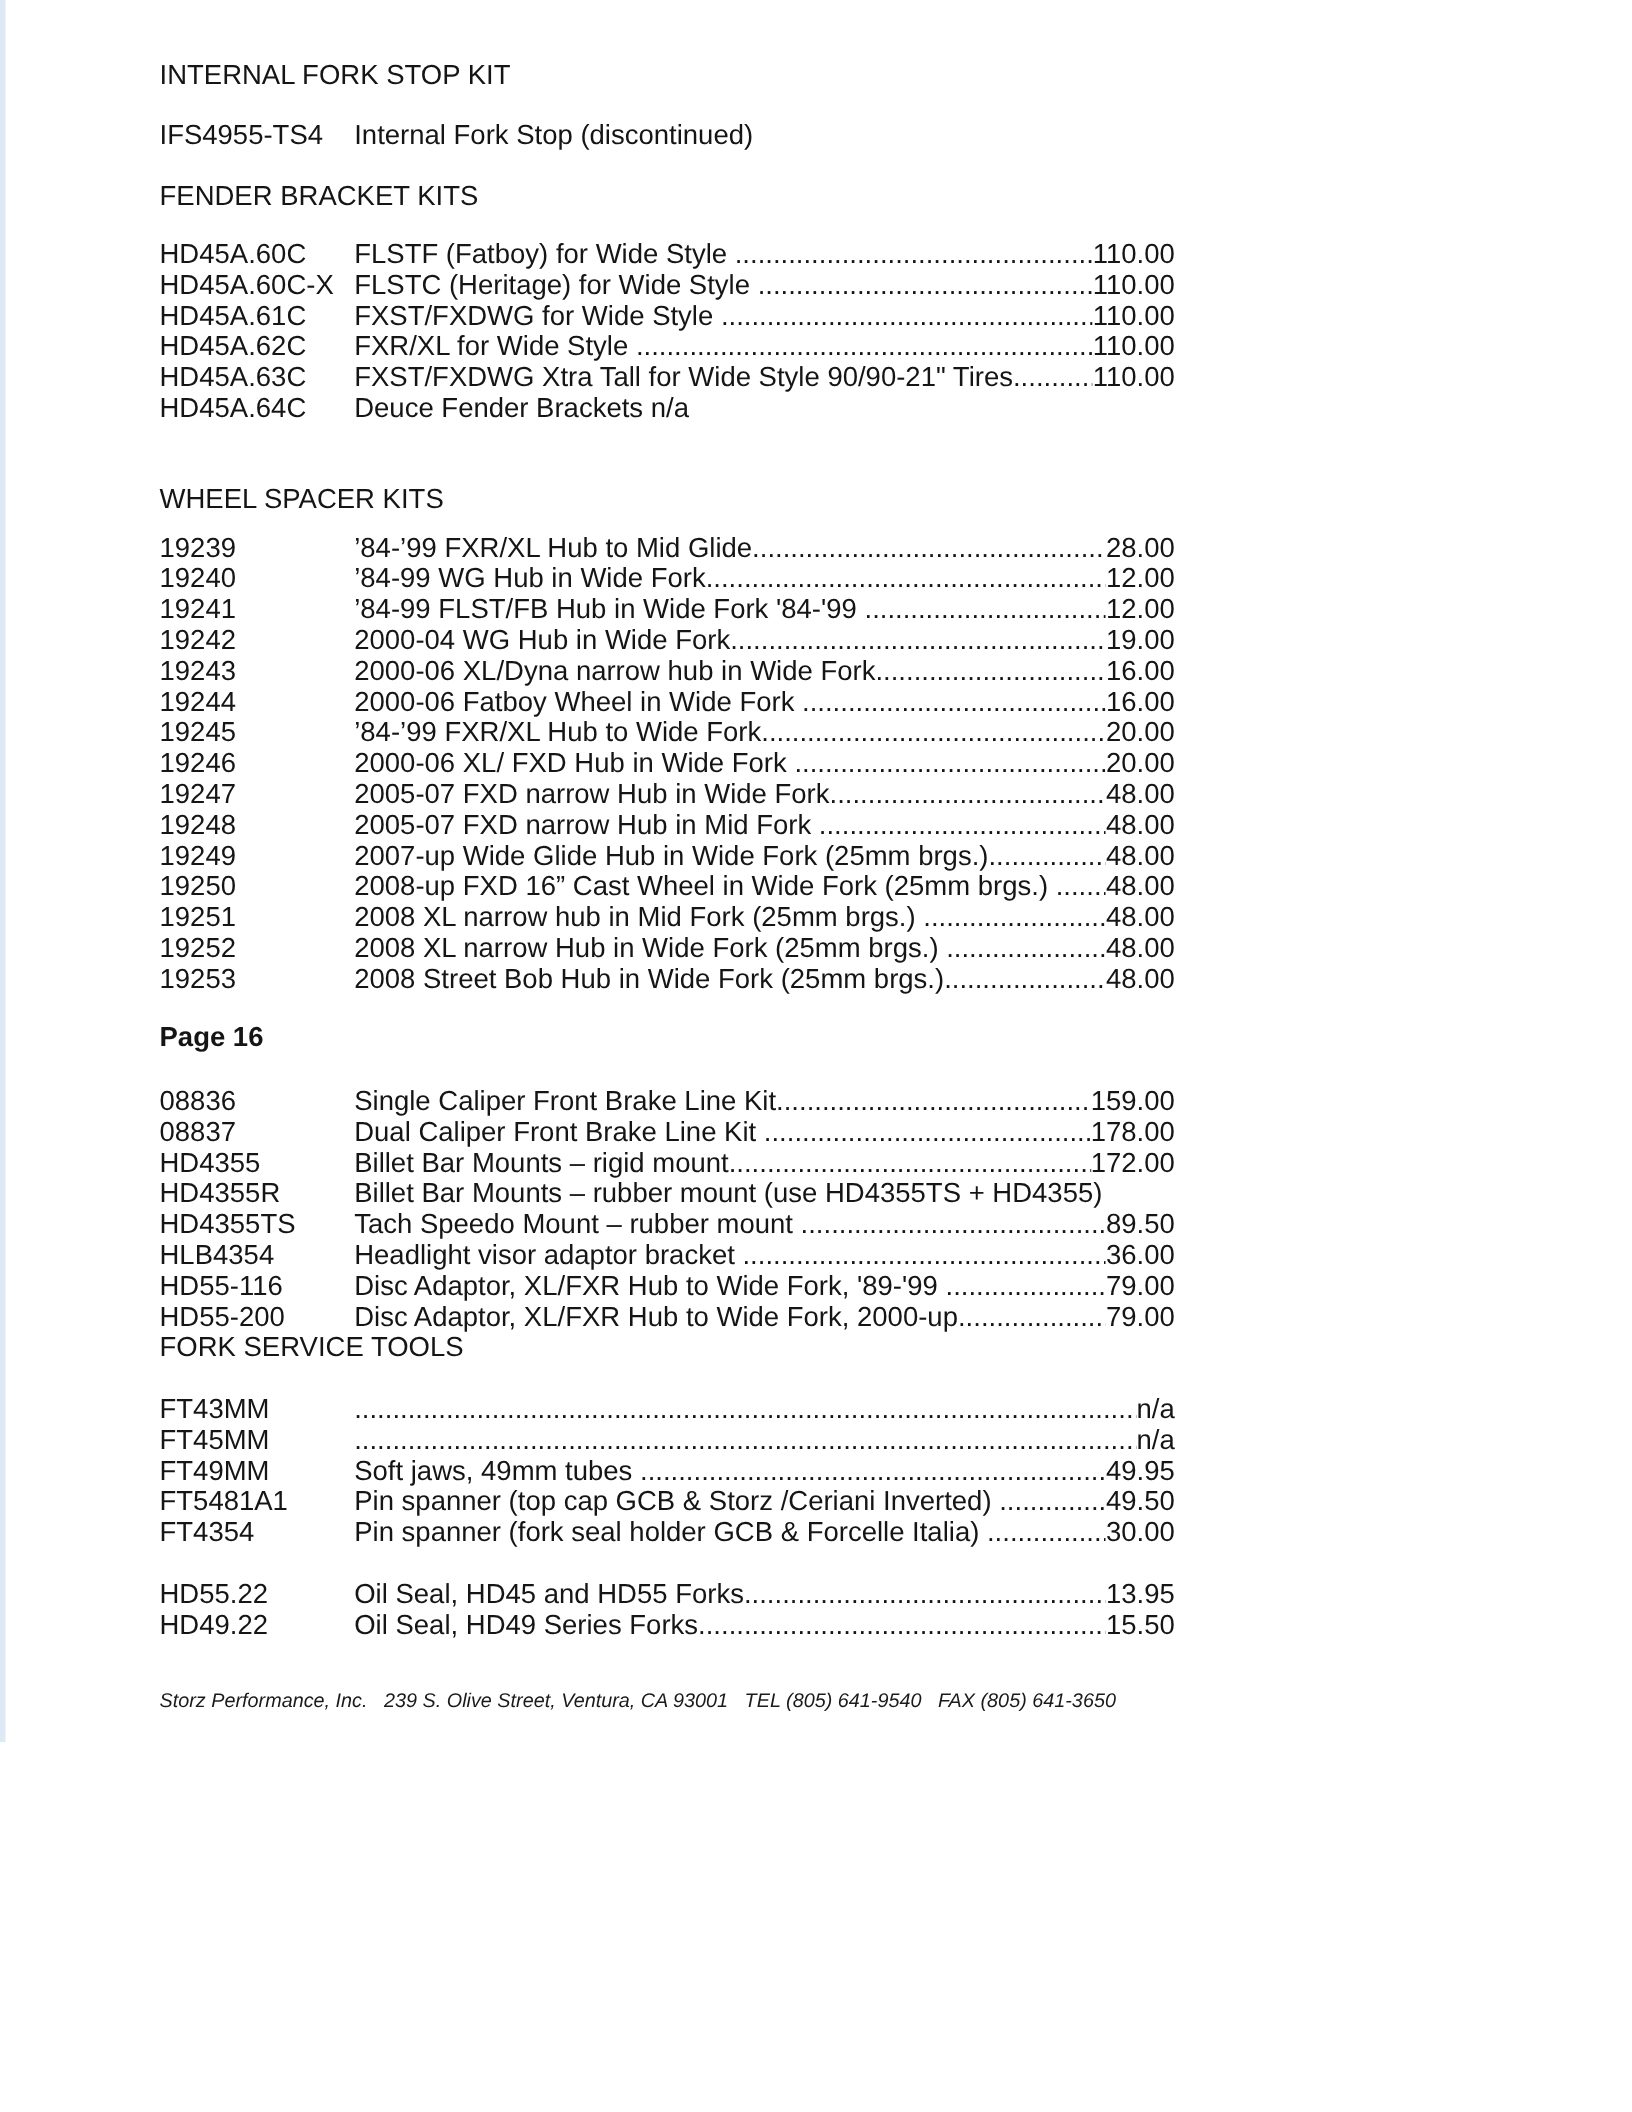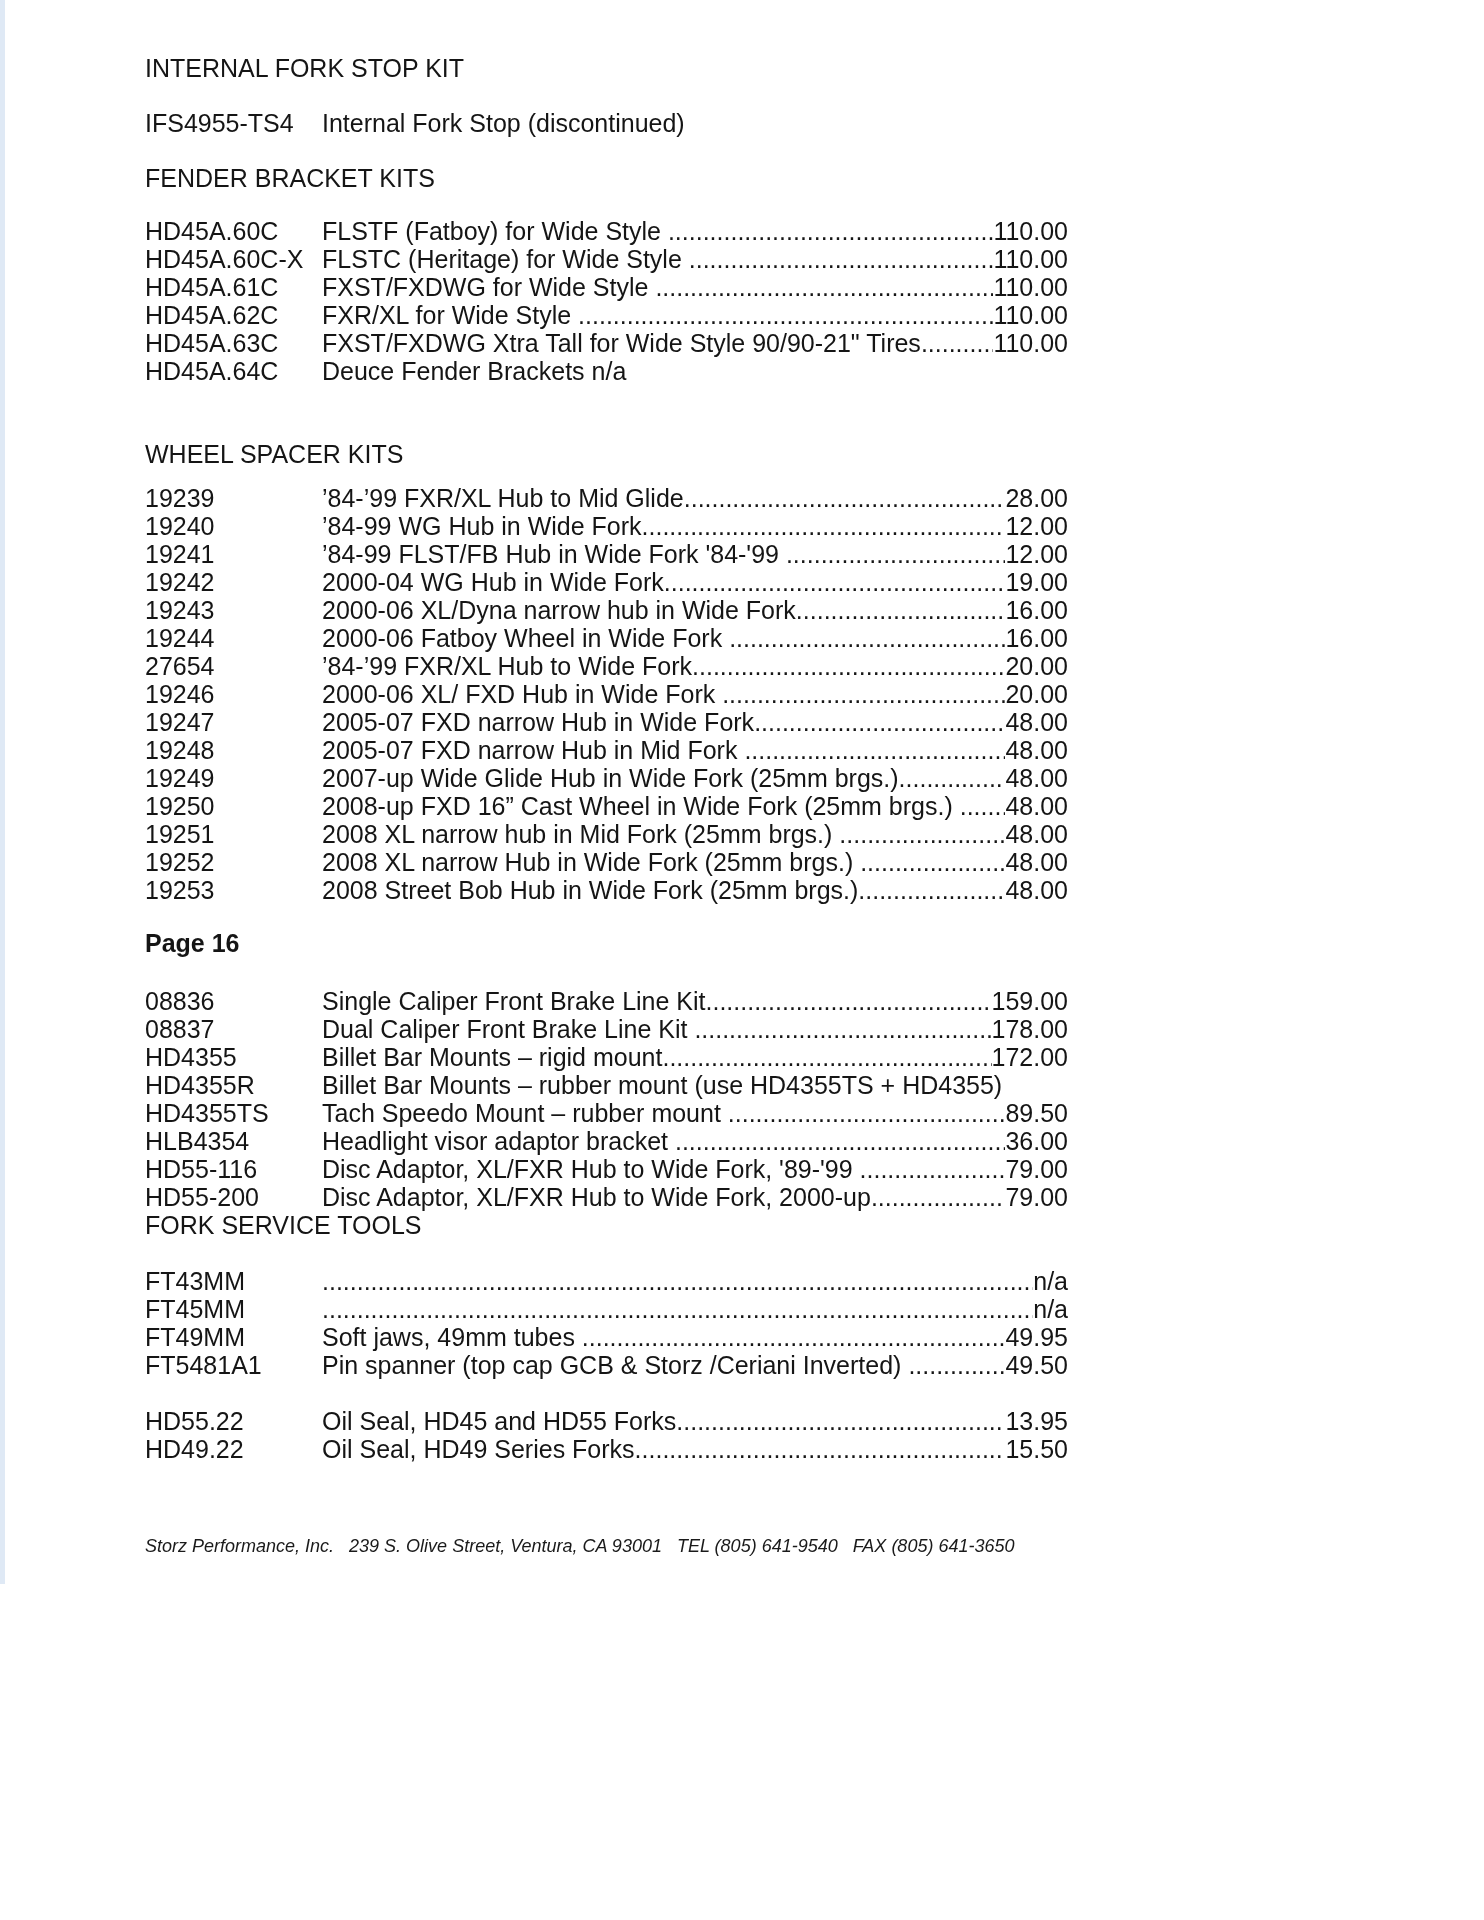--- a/index.html
+++ b/index.html
@@ -154,21 +154,21 @@
           <span class="leader"></span>
           <span class="price">16.00</span>
         </div>
         <div class="row">
           <span class="part">19244</span>
           <span class="desc">2000-06 Fatboy Wheel in Wide Fork </span>
           <span class="leader"></span>
           <span class="price">16.00</span>
         </div>
         <div class="row">
-          <span class="part">27654</span>
+          <span class="part">19245</span>
           <span class="desc">’84-’99 FXR/XL Hub to Wide Fork</span>
           <span class="leader"></span>
           <span class="price">20.00</span>
         </div>
         <div class="row">
           <span class="part">19246</span>
           <span class="desc">2000-06 XL/ FXD Hub in Wide Fork </span>
           <span class="leader"></span>
           <span class="price">20.00</span>
         </div>
@@ -282,20 +282,26 @@
           <span class="part">FT49MM</span>
           <span class="desc">Soft jaws, 49mm tubes </span>
           <span class="leader"></span>
           <span class="price">49.95</span>
         </div>
         <div class="row">
           <span class="part">FT5481A1</span>
           <span class="desc">Pin spanner (top cap GCB &amp; Storz /Ceriani Inverted) </span>
           <span class="leader"></span>
           <span class="price">49.50</span>
+        </div>
+        <div class="row">
+          <span class="part">FT4354</span>
+          <span class="desc">Pin spanner (fork seal holder GCB &amp; Forcelle Italia) </span>
+          <span class="leader"></span>
+          <span class="price">30.00</span>
         </div>
       </div>
       <div class="rows" style="margin-top: 28px;">
         <div class="row">
           <span class="part">HD55.22</span>
           <span class="desc">Oil Seal, HD45 and HD55 Forks</span>
           <span class="leader"></span>
           <span class="price">13.95</span>
         </div>
         <div class="row">

